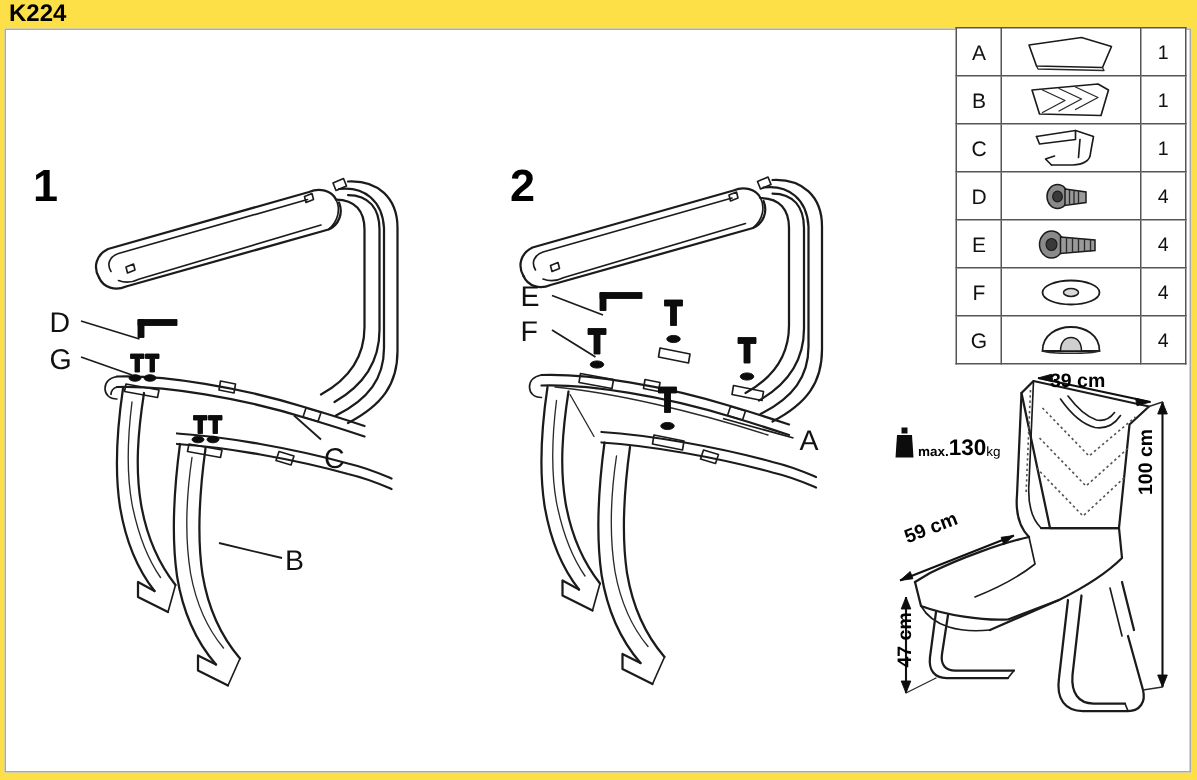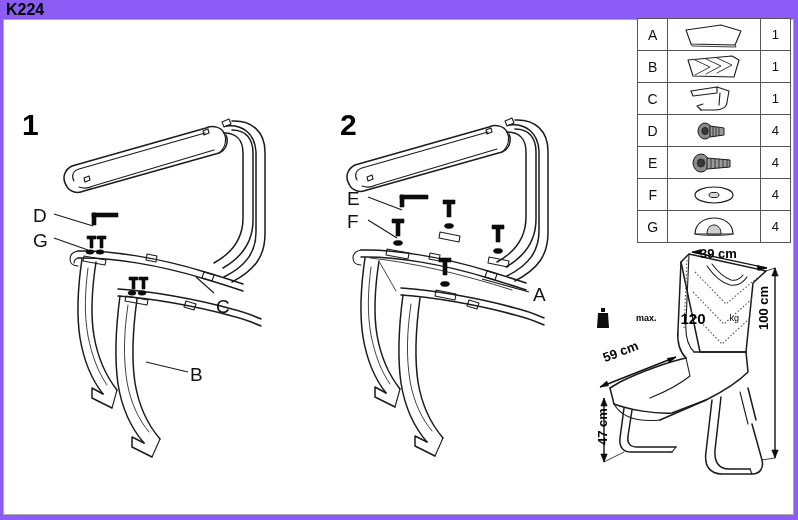--- a/index.html
+++ b/index.html
@@ -7,21 +7,21 @@
     padding: 0;
     background: #ffffff;
   }
   body {
     font-family: "Liberation Sans", sans-serif;
   }
   #page {
     position: relative;
     width: 798px;
     height: 520px;
-    background: #8b5cf6;
+    background: #fde047;
     overflow: hidden;
   }
   
   #model-title {
     position: absolute;
     left: 6px;
     top: 1px;
     font-size: 16px;
     font-weight: bold;
     color: #000;
@@ -125,25 +125,24 @@
     white-space: nowrap;
   }
   #dim-width  { left: 700px; top: 247px; }
   #dim-height { left: 757px; top: 330px; transform: rotate(-90deg); transform-origin: left top; }
   #dim-depth  { left: 601px; top: 352px; transform: rotate(-21deg); transform-origin: left top; }
   #dim-seat   { left: 596px; top: 445px; transform: rotate(-90deg); transform-origin: left top; }
 
   #max-load {
     position: absolute;
     left: 596px;
-    top: 307px;
+    top: 284px;
     display: flex;
-    align-items: center;
+    align-items: flex-end;
     line-height: 1;
-    gap: 24px;
   }
   #max-load .wt-icon { margin-right: 2px; display:block; }
   #max-load .mx { font-size: 9px; font-weight: bold; color:#000; }
   #max-load .num { font-size: 15px; font-weight: bold; color:#000; }
   #max-load .kg { font-size: 9px; font-weight: normal; color:#000; }
 </style>
 </head>
 <body>
 
 <div id="page">
@@ -465,17 +464,17 @@
   <div class="dim-text" id="dim-height">100 cm</div>
   <div class="dim-text" id="dim-depth">59 cm</div>
   <div class="dim-text" id="dim-seat">47 cm</div>
 
   <div id="max-load">
     <svg class="wt-icon" width="14" height="22" viewBox="0 0 14 22" xmlns="http://www.w3.org/2000/svg">
       <path d="M5,1 L9,1 L9,5 L5,5 Z" fill="#0c0c0c"></path>
       <path d="M2,6 L12,6 L13,21 L1,21 Z" fill="#0c0c0c"></path>
     </svg>
     <span class="mx">max.</span>
-    <span class="num">120</span>
+    <span class="num">130</span>
     <span class="kg">kg</span>
   </div>
 
 </div>
 
 </body></html>

